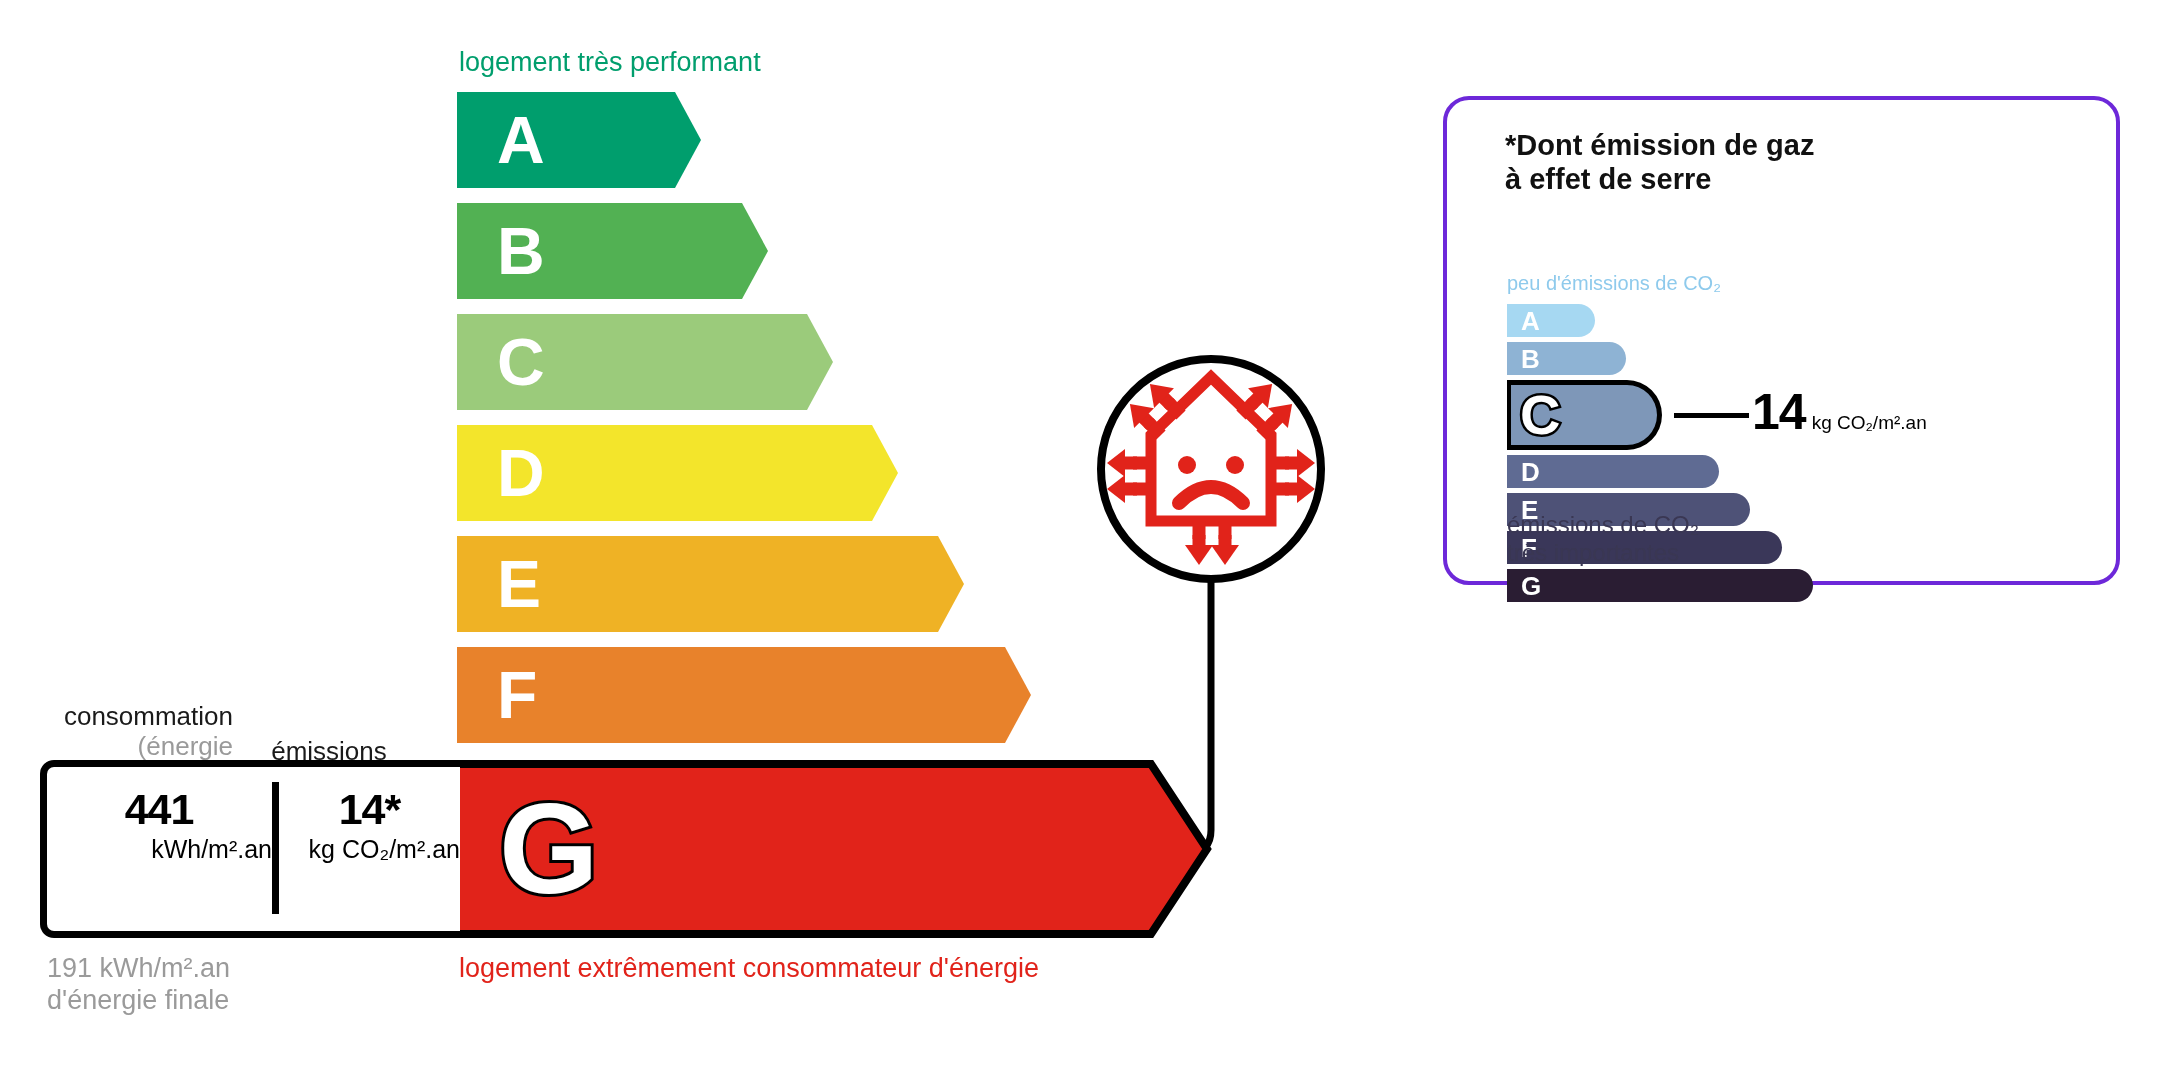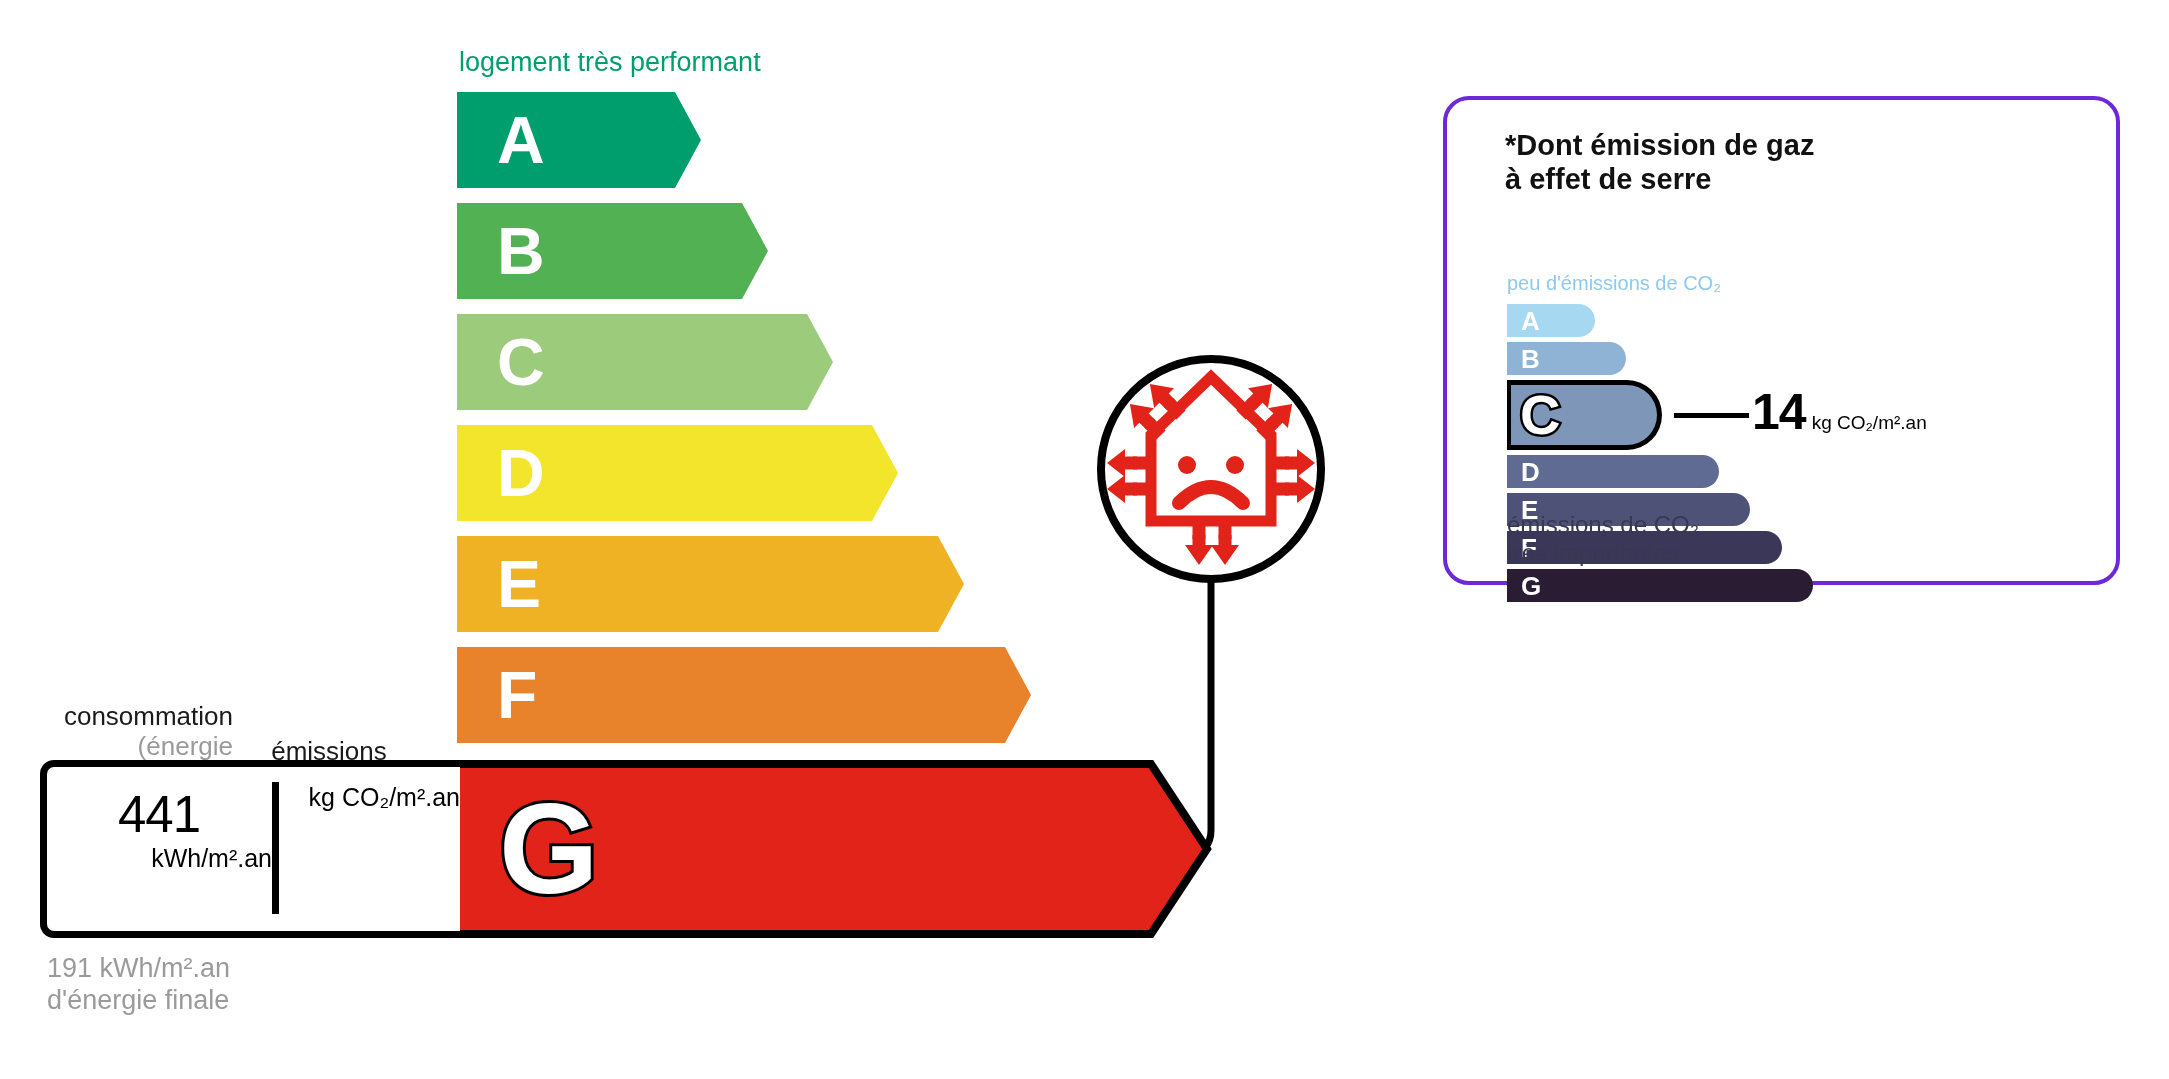--- a/index.html
+++ b/index.html
@@ -88,22 +88,22 @@
     z-index: 4;
   }
   .result-cell {
     position: absolute;
     top: 24px;
     text-align: center;
     color: #000000;
     z-index: 5;
   }
   .result-cell .value {
-    font-size: 51px;
-    font-weight: normal;
+    font-size: 43px;
+    font-weight: bold;
     line-height: 1.2;
     letter-spacing: -1px;
   }
   .result-cell .unit {
     font-size: 25px;
     line-height: 1.1;
     margin-top: 0;
     text-align: right;
   }
   #cell-consumption { left: 6px; width: 226px; }
@@ -309,20 +309,21 @@
         <span class="band-letter">E</span>
       </div>
       <div class="band" style="top: 647px;">
         <svg width="574" height="96" viewBox="0 0 574 96">
           <path d="M 0 0 L 548 0 L 574 48 L 548 96 L 0 96 Z" fill="#E8822B"></path>
         </svg>
         <span class="band-letter">F</span>
       </div>
     </div>
 
+  <div class="bottom-caption">logement extrêmement consommateur d'énergie</div>
 
   <div class="lbl-consommation">
     <div>consommation</div>
     <div class="muted">(énergie primaire)</div>
   </div>
   <div class="lbl-emissions">émissions</div>
 
   <div id="result-row">
 
     <div class="result-band">
@@ -334,20 +335,21 @@
 
     <div class="result-box"></div>
     <div class="result-divider"></div>
 
     <div class="result-cell" id="cell-consumption">
       <div class="value">441</div>
       <div class="unit">kWh/m².an</div>
     </div>
 
     <div class="result-cell" id="cell-emission">
+      <div class="value">14*</div>
       <div class="unit">kg CO₂/m².an</div>
     </div>
   </div>
 
   <div class="lbl-final">
     <div>191 kWh/m².an</div>
     <div>d'énergie finale</div>
   </div>
 
   <div id="connector">

